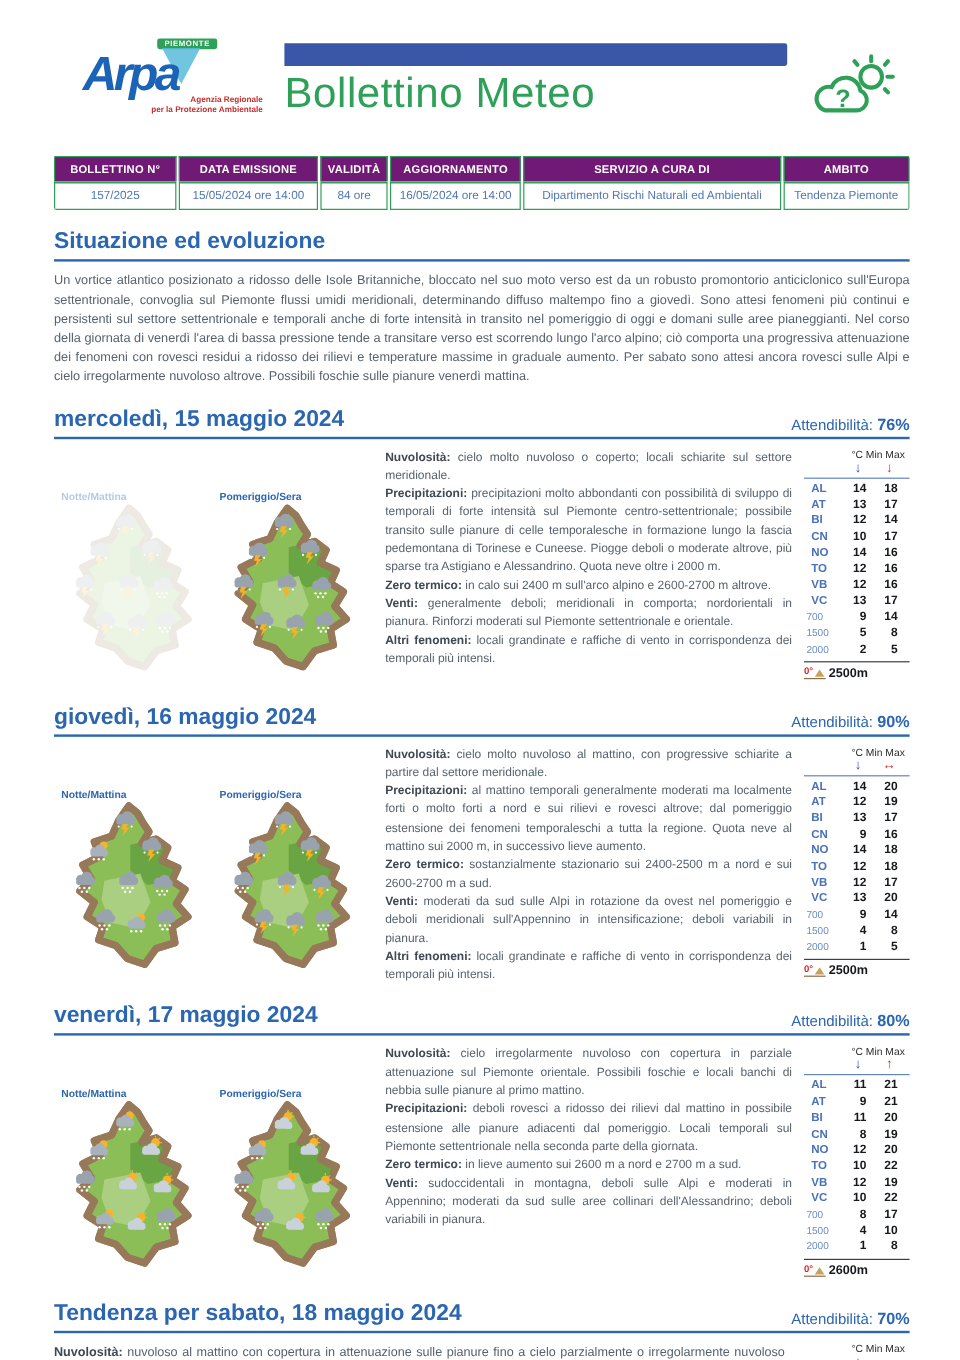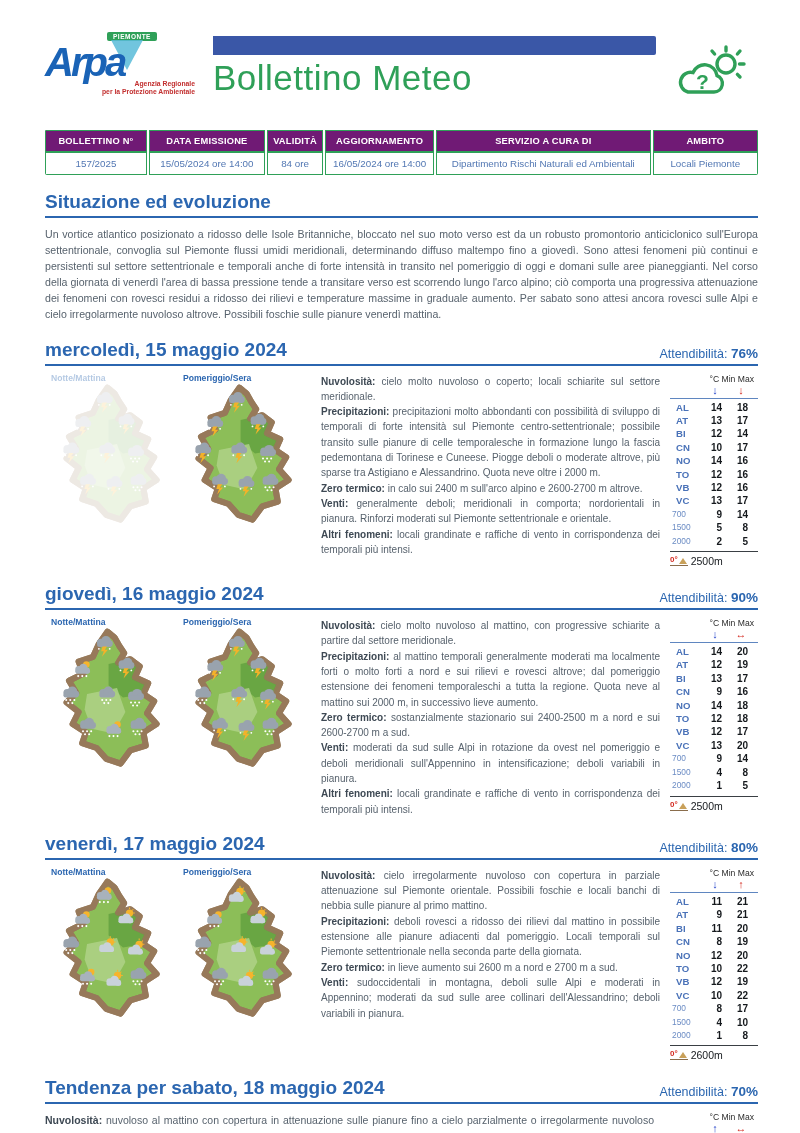--- a/index.html
+++ b/index.html
@@ -4,21 +4,21 @@
 <style>
   html,body{margin:0;padding:0;}
   body{
     width:800px;height:1133px;overflow:hidden;background:#ffffff;
     font-family:"Liberation Sans",sans-serif;color:#525C66;
   }
   .page{box-sizing:border-box;width:800px;height:1133px;padding:36px 42px 0 45px;}
 
   
   .header{display:flex;align-items:flex-start;height:84px;}
-  .logo{width:150px;position:relative;flex:none;}
+  .logo{width:150px;position:relative;flex:none;margin-left:24px;}
   .logo-badge{position:absolute;left:62px;top:-4px;background:#2FA058;color:#fff;
     font-size:6.5px;font-weight:bold;padding:1px 6px;border-radius:2px;letter-spacing:.5px;}
   .logo-tri{position:absolute;left:66px;top:4px;width:0;height:0;
     border-left:16px solid transparent;border-right:16px solid transparent;
     border-top:30px solid #58BBD8;opacity:.85;}
   .logo-brand{font-size:40px;font-weight:bold;font-style:italic;color:#1A63B6;
     letter-spacing:-3px;line-height:1;margin-top:6px;position:relative;z-index:2;}
   .logo-tag{font-size:6.8px;color:#C22F2F;font-weight:bold;text-align:right;line-height:1.25;margin-top:-2px;position:relative;z-index:2;}
   .header-mid{flex:1;padding-left:18px;min-width:0;}
   .header-bar{height:19px;background:#3A57A7;border-radius:0 2px 2px 0;margin-right:18px;}
@@ -40,21 +40,21 @@
     border-bottom:2px solid #2B66B0;padding-bottom:3px;margin-top:16px;}
   .sec-title{color:#2B66B0;font-weight:bold;font-size:19px;margin:0;}
   .att{color:#2B66B0;font-size:12.5px;}
   .att b{font-size:13.5px;}
 
   .situ-text{font-size:10.6px;line-height:1.52;text-align:justify;margin-top:8px;color:#57626D;}
 
   
   .day-body{display:flex;margin-top:4px;}
   .maps{width:264px;flex:none;display:flex;}
-  .map{width:132px;}
+  .map{width:132px;margin-top:36px;}
   .map-label{font-size:8.6px;font-weight:bold;color:#2B66B0;margin:3px 0 0 6px;}
   .map-canvas{width:120px;height:152px;margin:0 auto;}
   .map-svg{width:100%;height:100%;display:block;}
   .faded{opacity:.16;}
   .faded-label{opacity:.35;}
 
   .fc{flex:1;padding:4px 10px 0 12px;font-size:10px;line-height:1.53;text-align:justify;color:#57626D;min-width:0;}
   .fc-par{margin:0;}
   .fc-lab{font-weight:bold;color:#3E4954;}
 
@@ -65,21 +65,21 @@
   .arrow-max{grid-column:3;text-align:center;color:#D42A20;font-weight:bold;font-size:11px;line-height:1;}
   .t-rows{padding-top:2px;}
   .t-row{display:grid;grid-template-columns:32px 26px 26px;line-height:13.4px;}
   .t-zone{color:#4A72B8;font-weight:bold;font-size:9.6px;padding-left:6px;}
   .t-zone.alt{font-weight:normal;font-size:8.4px;color:#6B8CC4;padding-left:2px;}
   .t-val{font-weight:bold;color:#15191D;text-align:right;padding-right:6px;font-size:10px;}
   .t-zero{border-top:1.5px solid #3A3F44;margin-top:3px;padding-top:3px;display:flex;align-items:center;gap:3px;}
   .zt-ico{display:inline-flex;align-items:flex-end;border-bottom:1px solid #8A6D4C;padding:0 1px 1px 0;}
   .zt-zero{color:#D42A20;font-weight:bold;font-size:8px;line-height:1;}
   .zt-mtn{width:0;height:0;border-left:4px solid transparent;border-right:4px solid transparent;border-bottom:6px solid #C9A15A;margin-left:1px;}
-  .t-alt{font-weight:normal;color:#15191D;font-size:10.5px;}
+  .t-alt{font-weight:bold;color:#15191D;font-size:10.5px;}
 
   
   .tend-body{display:flex;margin-top:8px;}
   .tend-text{flex:1;font-size:10.5px;line-height:1.6;text-align:justify;color:#57626D;padding-right:16px;}
   .tend-mini{width:88px;flex:none;padding-top:0;}
 </style>
 </head>
 <body>
 
 <svg width="0" height="0" style="position:absolute">
@@ -183,21 +183,21 @@
     <div class="info-col w4">
       <div class="info-head">AGGIORNAMENTO</div>
       <div class="info-val">16/05/2024 ore 14:00</div>
     </div>
     <div class="info-col w5">
       <div class="info-head">SERVIZIO A CURA DI</div>
       <div class="info-val">Dipartimento Rischi Naturali ed Ambientali</div>
     </div>
     <div class="info-col w6">
       <div class="info-head">AMBITO</div>
-      <div class="info-val">Locali Piemonte</div>
+      <div class="info-val">Tendenza Piemonte</div>
     </div>
   </div>
 
   <div class="sec-head">
     <h2 class="sec-title">Situazione ed evoluzione</h2>
   </div>
   <p class="situ-text">Un vortice atlantico posizionato a ridosso delle Isole Britanniche, bloccato nel suo moto verso est da un robusto promontorio anticiclonico sull'Europa settentrionale, convoglia sul Piemonte flussi umidi meridionali, determinando diffuso maltempo fino a giovedì. Sono attesi fenomeni più continui e persistenti sul settore settentrionale e temporali anche di forte intensità in transito nel pomeriggio di oggi e domani sulle aree pianeggianti. Nel corso della giornata di venerdì l'area di bassa pressione tende a transitare verso est scorrendo lungo l'arco alpino; ciò comporta una progressiva attenuazione dei fenomeni con rovesci residui a ridosso dei rilievi e temperature massime in graduale aumento. Per sabato sono attesi ancora rovesci sulle Alpi e cielo irregolarmente nuvoloso altrove. Possibili foschie sulle pianure venerdì mattina.</p>
 
   <section>
     <div class="sec-head">

